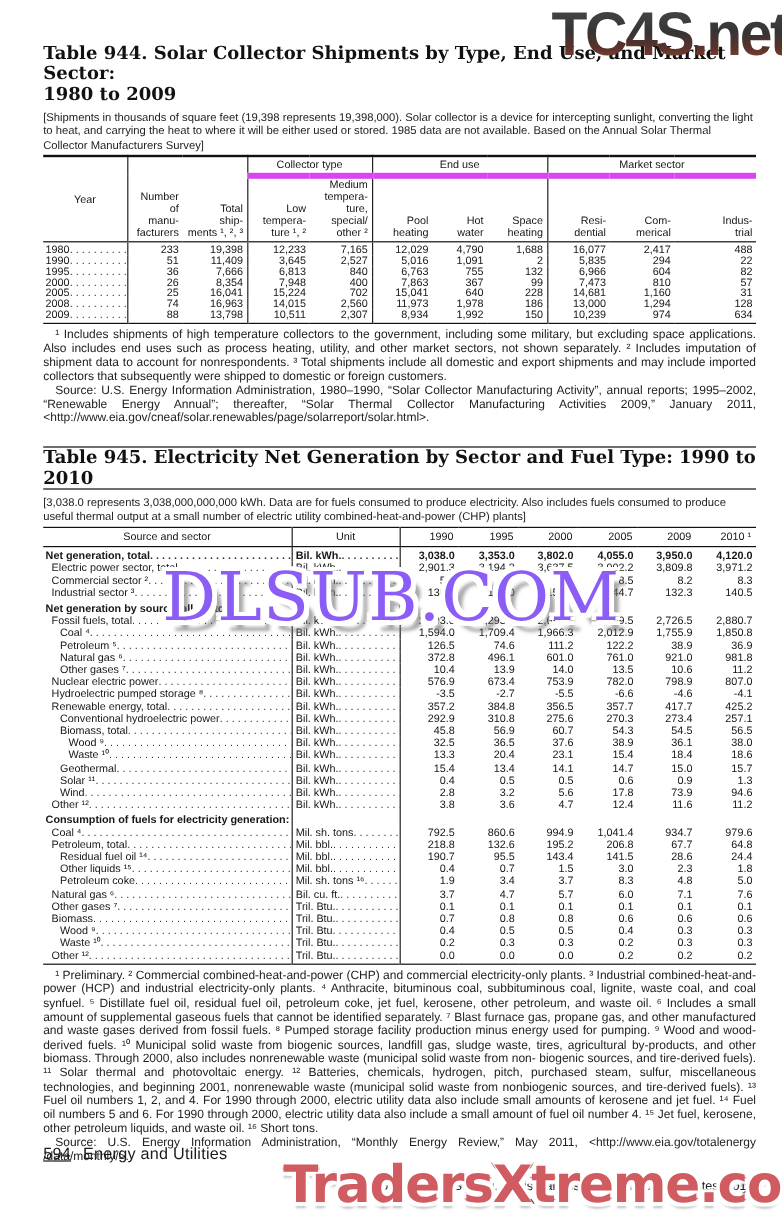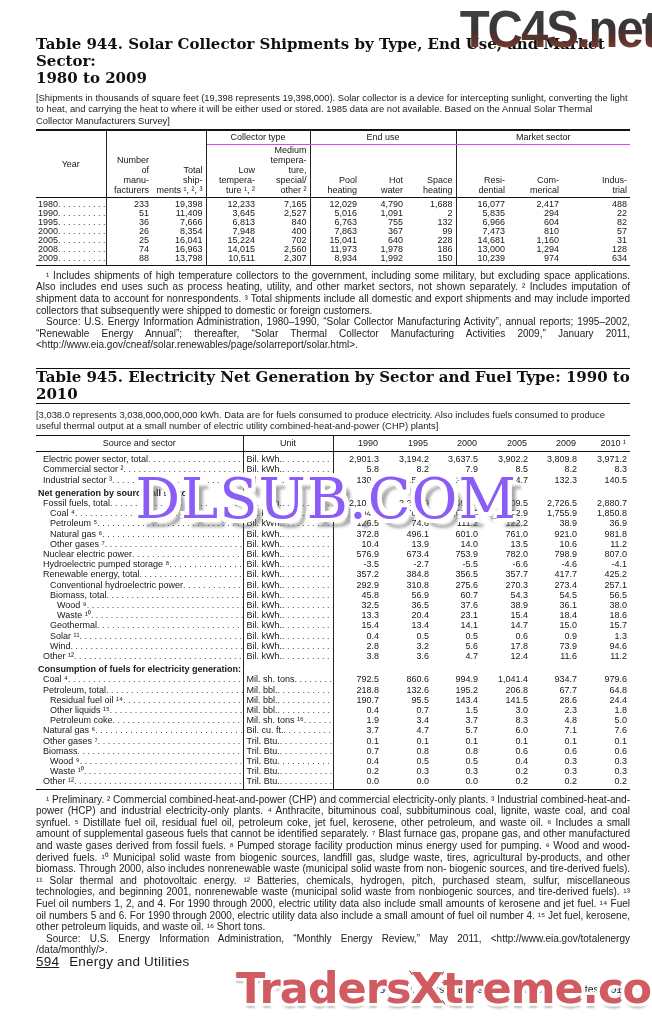--- a/index.html
+++ b/index.html
@@ -24,21 +24,21 @@
   .vr{border-right:1px solid #222;}
   .num{text-align:right;padding-right:3px;white-space:nowrap;}
   .lead{display:flex;white-space:nowrap;overflow:hidden;}
   .lbl{white-space:nowrap;}
   .dots{flex:1 1 auto;overflow:hidden;white-space:nowrap;color:#333;}
   .dots::before{content:" . . . . . . . . . . . . . . . . . . . . . . . . . . . . . . . . . . . . . . . . . . . . . . . . . . . . . . . . . . . .";}
 
   
   .t944{border-top:2px solid #111;border-bottom:1.5px solid #111;}
   .t944 thead tr.grp th{height:13px;font-size:9px;text-align:center;vertical-align:middle;}
-  .t944 thead tr.grp th.grp-h{border-bottom:1px solid #d946ef;}
+  .t944 thead tr.grp th.grp-h{border-bottom:5px solid #d946ef;}
   .t944 thead th{white-space:pre-line;}
   .t944 thead tr.cols th{vertical-align:bottom;line-height:10px;text-align:right;padding-right:3px;padding-bottom:2px;}
   .t944 thead .h-year{text-align:center;vertical-align:middle;font-size:9px;}
   .t944 thead{border-bottom:1px solid #111;}
   .t944 tbody td{line-height:9px;height:9px;}
   .t944 tbody tr:first-child td{padding-top:2px;}
   .t944 tbody tr:last-child td{padding-bottom:2px;}
   .t944 .stub .lead{padding-left:2px;}
 
   
@@ -284,20 +284,40 @@
           <th class="h-unit vr">Unit</th>
           <th class="h-year">1990</th>
           <th class="h-year">1995</th>
           <th class="h-year">2000</th>
           <th class="h-year">2005</th>
           <th class="h-year">2009</th>
           <th class="h-year">2010 ¹</th>
         </tr>
       </thead>
       <tbody>
+          <tr class=" bold">
+            <td class="stub vr">
+              <span class="lead">
+                <span class="lbl">Net generation, total</span>
+                <span class="dots"></span>
+              </span>
+            </td>
+            <td class="unit vr">
+              <span class="lead">
+                <span class="lbl">Bil. kWh.</span>
+                <span class="dots"></span>
+              </span>
+            </td>
+            <td class="num">3,038.0</td>
+            <td class="num">3,353.0</td>
+            <td class="num">3,802.0</td>
+            <td class="num">4,055.0</td>
+            <td class="num">3,950.0</td>
+            <td class="num">4,120.0</td>
+          </tr>
           <tr>
             <td class="stub vr">
               <span class="lead" style="padding-left: 7px;">
                 <span class="lbl">Electric power sector, total</span>
                 <span class="dots"></span>
               </span>
             </td>
             <td class="unit vr">
               <span class="lead">
                 <span class="lbl">Bil. kWh.</span>

